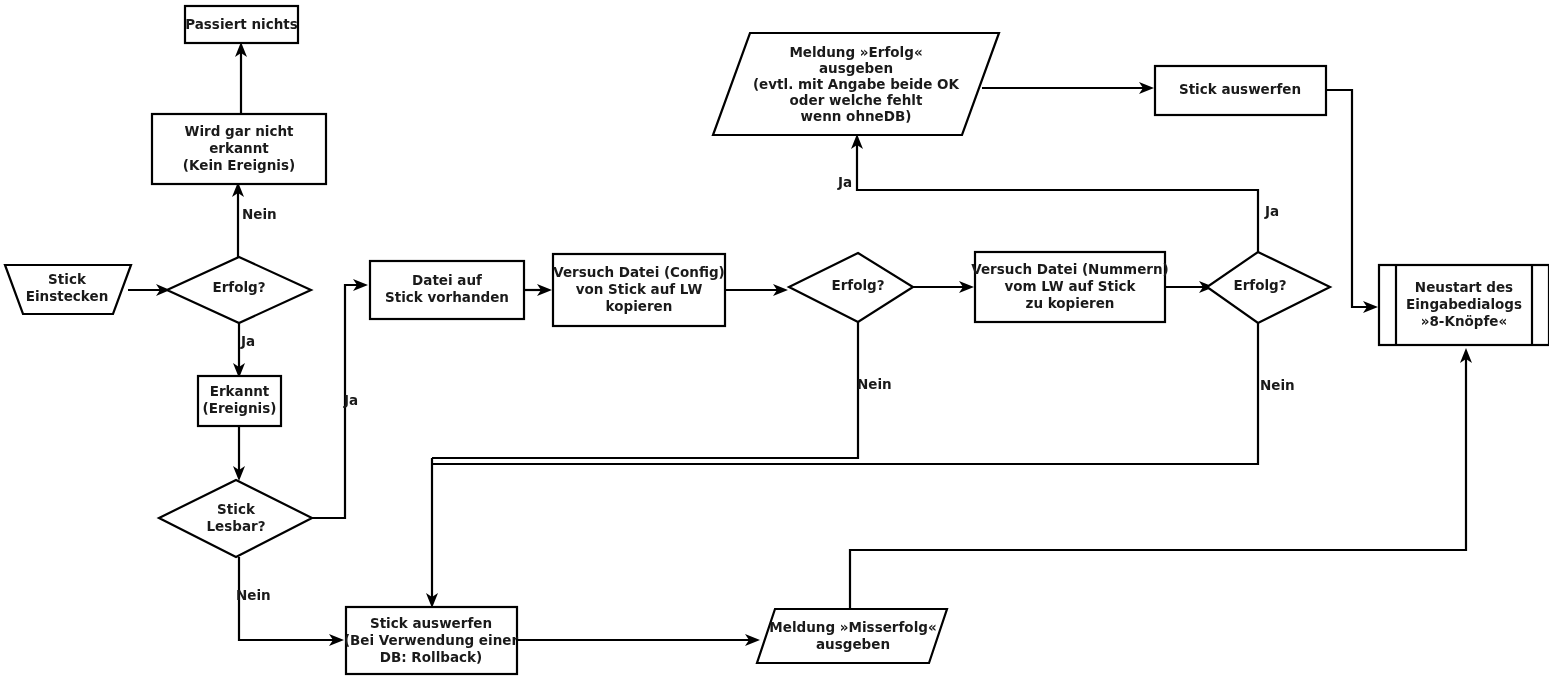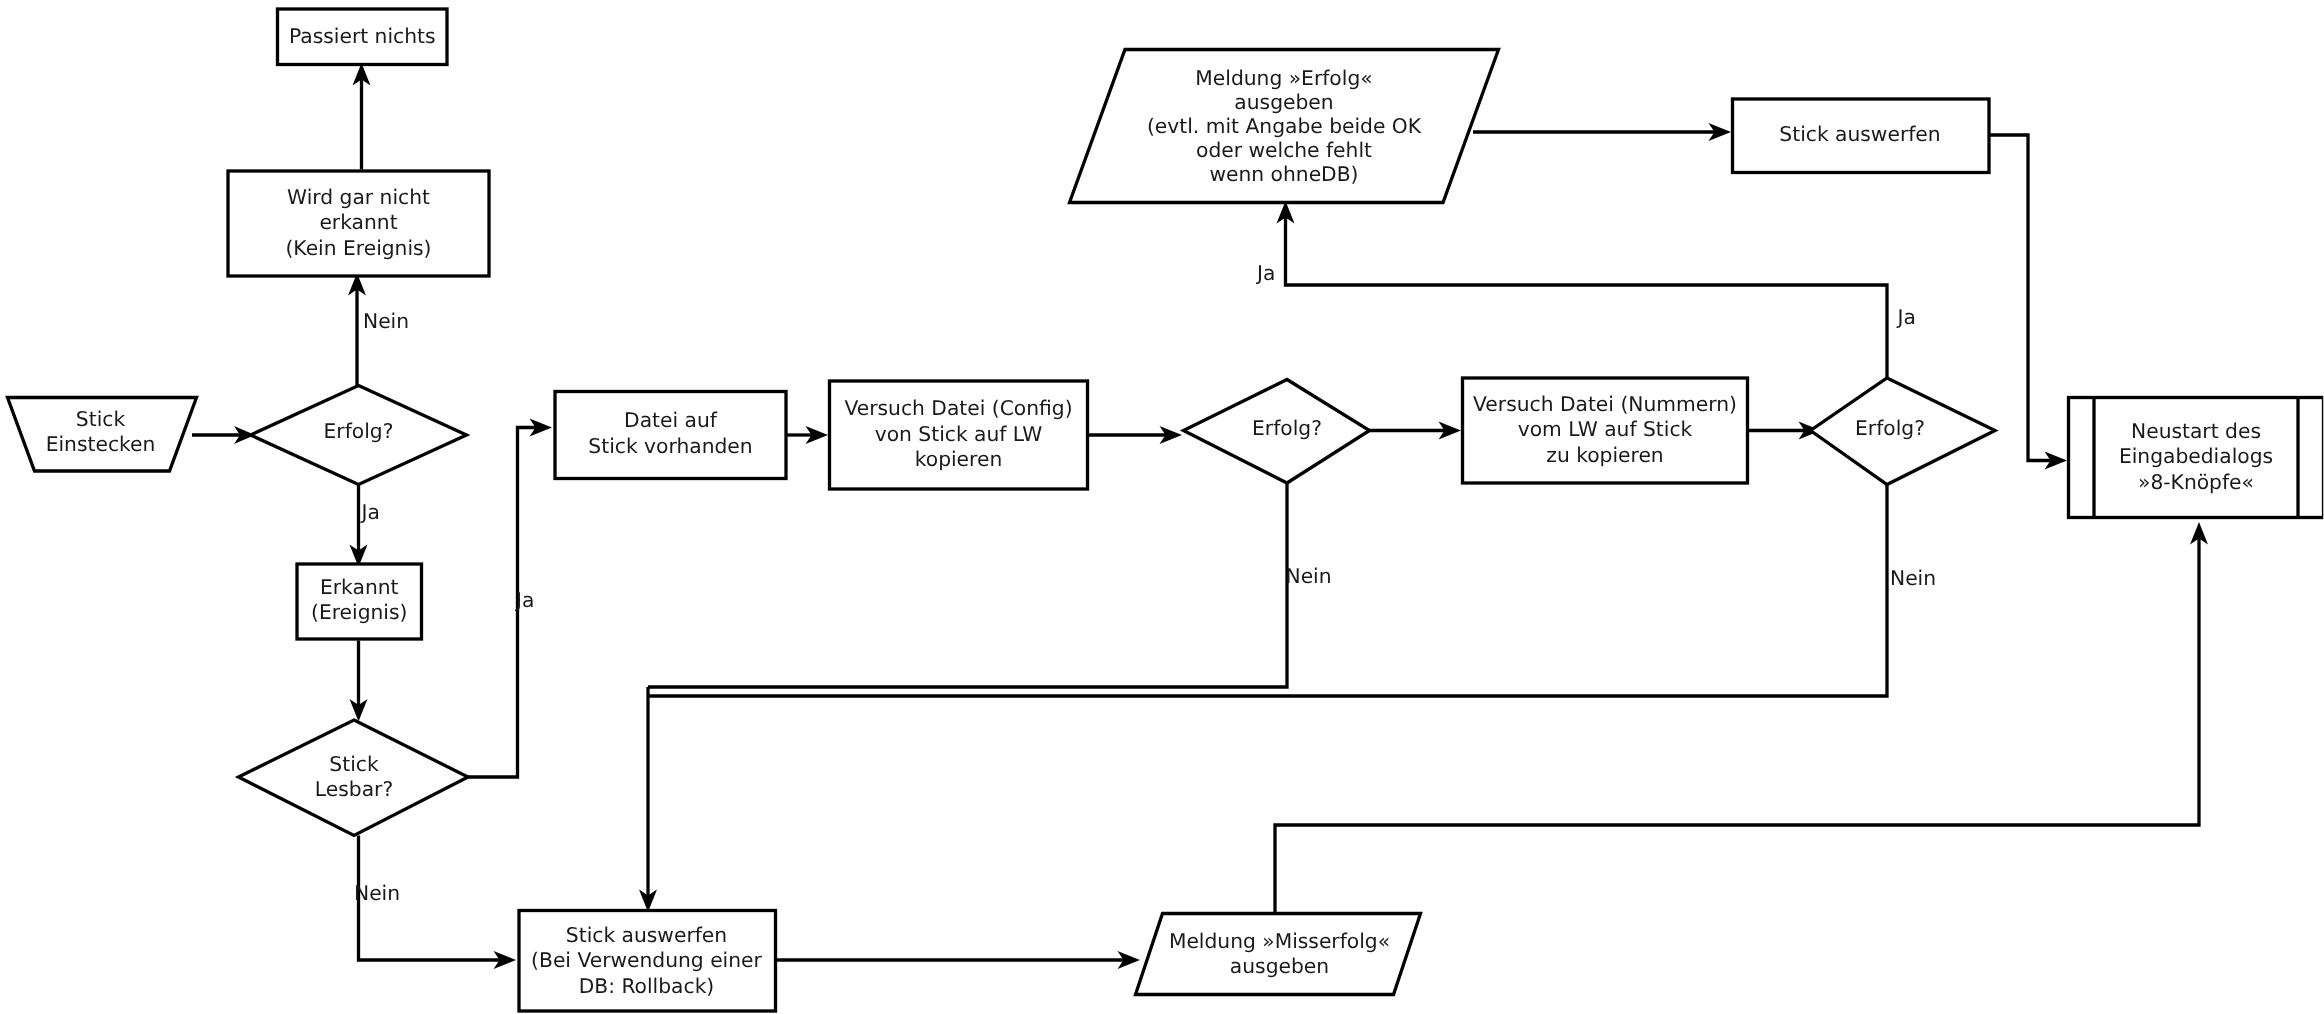--- a/index.html
+++ b/index.html
@@ -9,20 +9,21 @@
   }
   body {
     font-family: "DejaVu Sans", "Liberation Sans", sans-serif;
   }
   #flowchart-root {
     position: relative;
     width: 1549px;
     height: 676px;
     background: #ffffff;
     overflow: hidden;
+    font-weight: bold;
   }
   svg.chart-surface {
     position: absolute;
     top: 0;
     left: 0;
     width: 1549px;
     height: 676px;
     display: block;
   }
   .node-shape {

